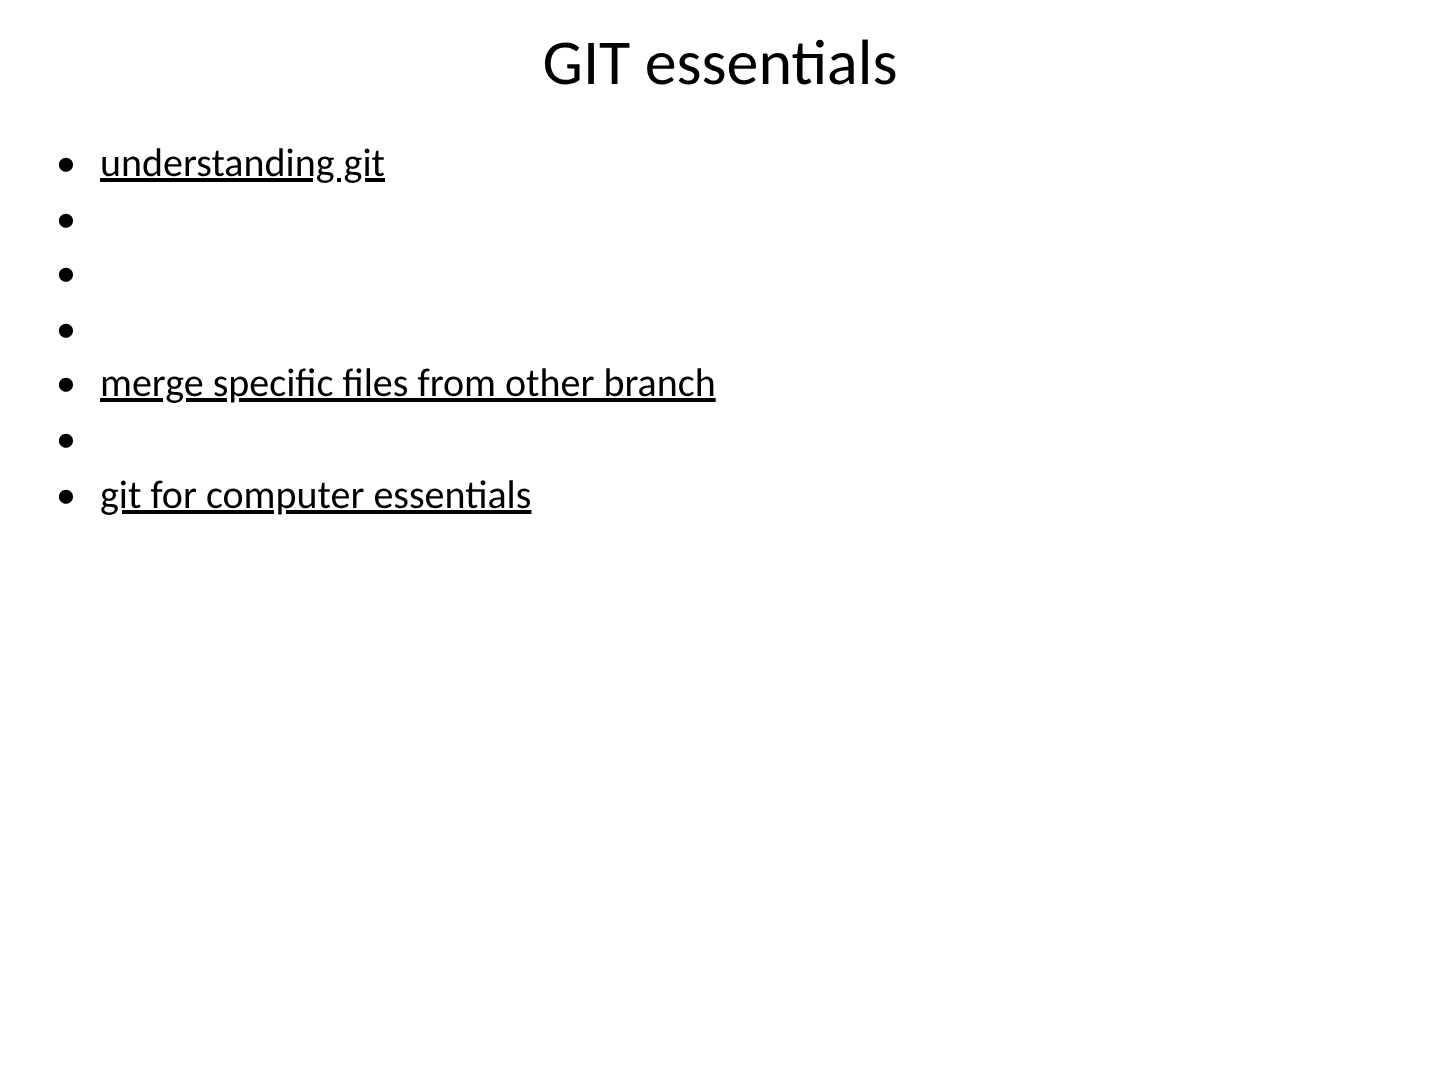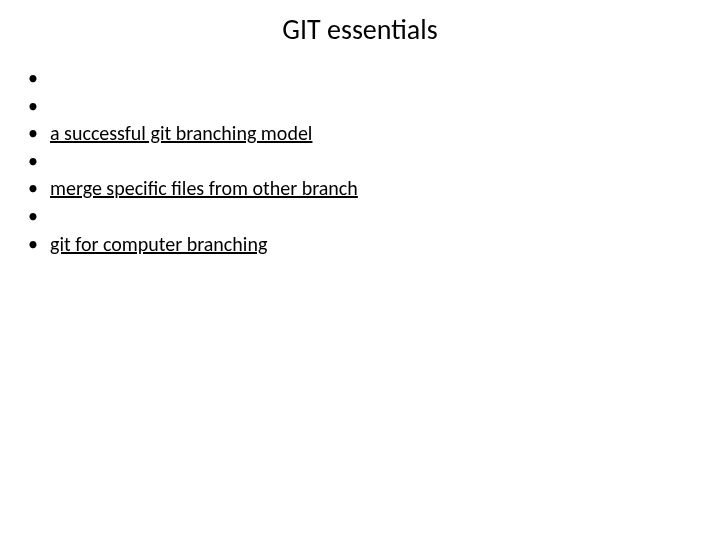--- a/index.html
+++ b/index.html
@@ -6,21 +6,21 @@
     body {
       width: 720px;
       height: 540px;
       background: #ffffff;
       font-family: Calibri, Arial, sans-serif;
       color: #000000;
       padding-top: 12px;
     }
     .title {
       text-align: center;
-      font-size: 28px;
+      font-size: 32px;
       font-weight: 400;
       margin-bottom: 18px;
     }
     .list {
       list-style: none;
       padding-left: 28px;
     }
     .list-item {
       font-size: 20px;
       line-height: 1.38;
@@ -38,35 +38,35 @@
     }
   </style>
 </head>
 <body>
 
 <h1 class="title">GIT essentials</h1>
 
 <ul class="list">
   <li class="list-item">
     <span class="bullet">•</span>
+    <a class="link" href="#">understanding git</a>
   </li>
   <li class="list-item">
     <span class="bullet">•</span>
   </li>
   <li class="list-item">
     <span class="bullet">•</span>
-    <a class="link" href="#">a successful git branching model</a>
   </li>
   <li class="list-item">
     <span class="bullet">•</span>
   </li>
   <li class="list-item">
     <span class="bullet">•</span>
     <a class="link" href="#">merge specific files from other branch</a>
   </li>
   <li class="list-item">
     <span class="bullet">•</span>
   </li>
   <li class="list-item">
     <span class="bullet">•</span>
-    <a class="link" href="#">git for computer branching</a>
+    <a class="link" href="#">git for computer essentials</a>
   </li>
 </ul>
 
 </body></html>

